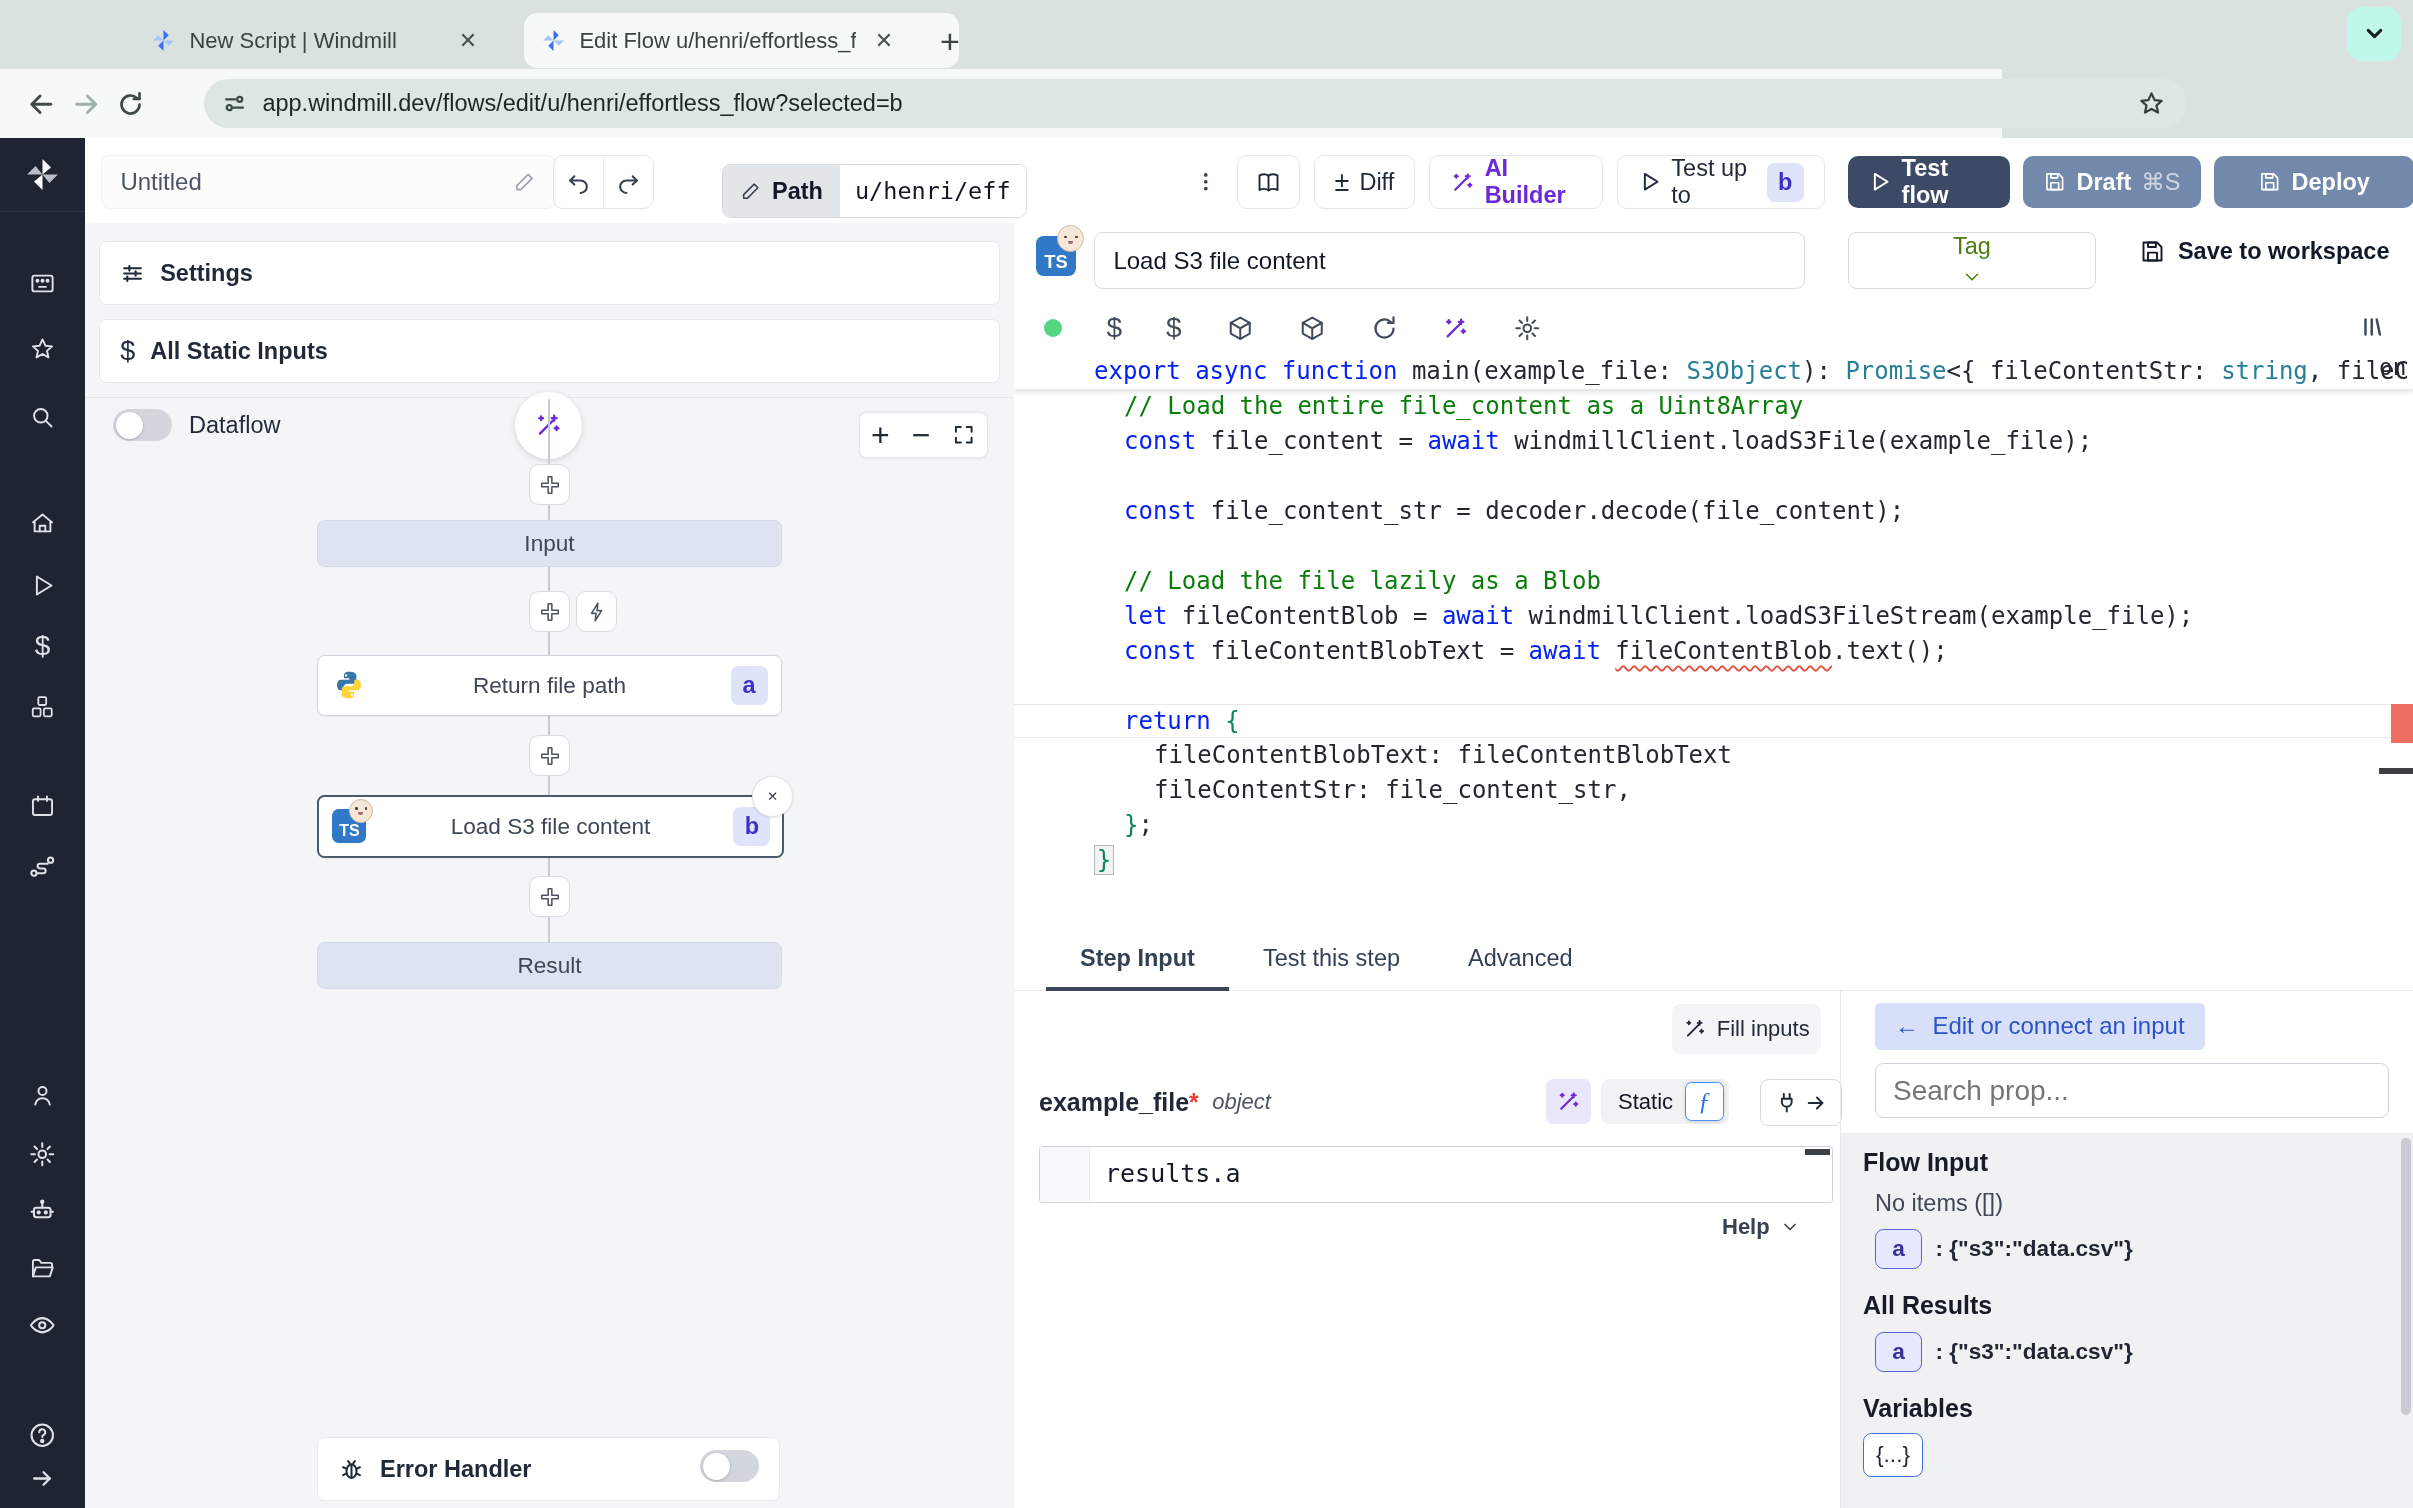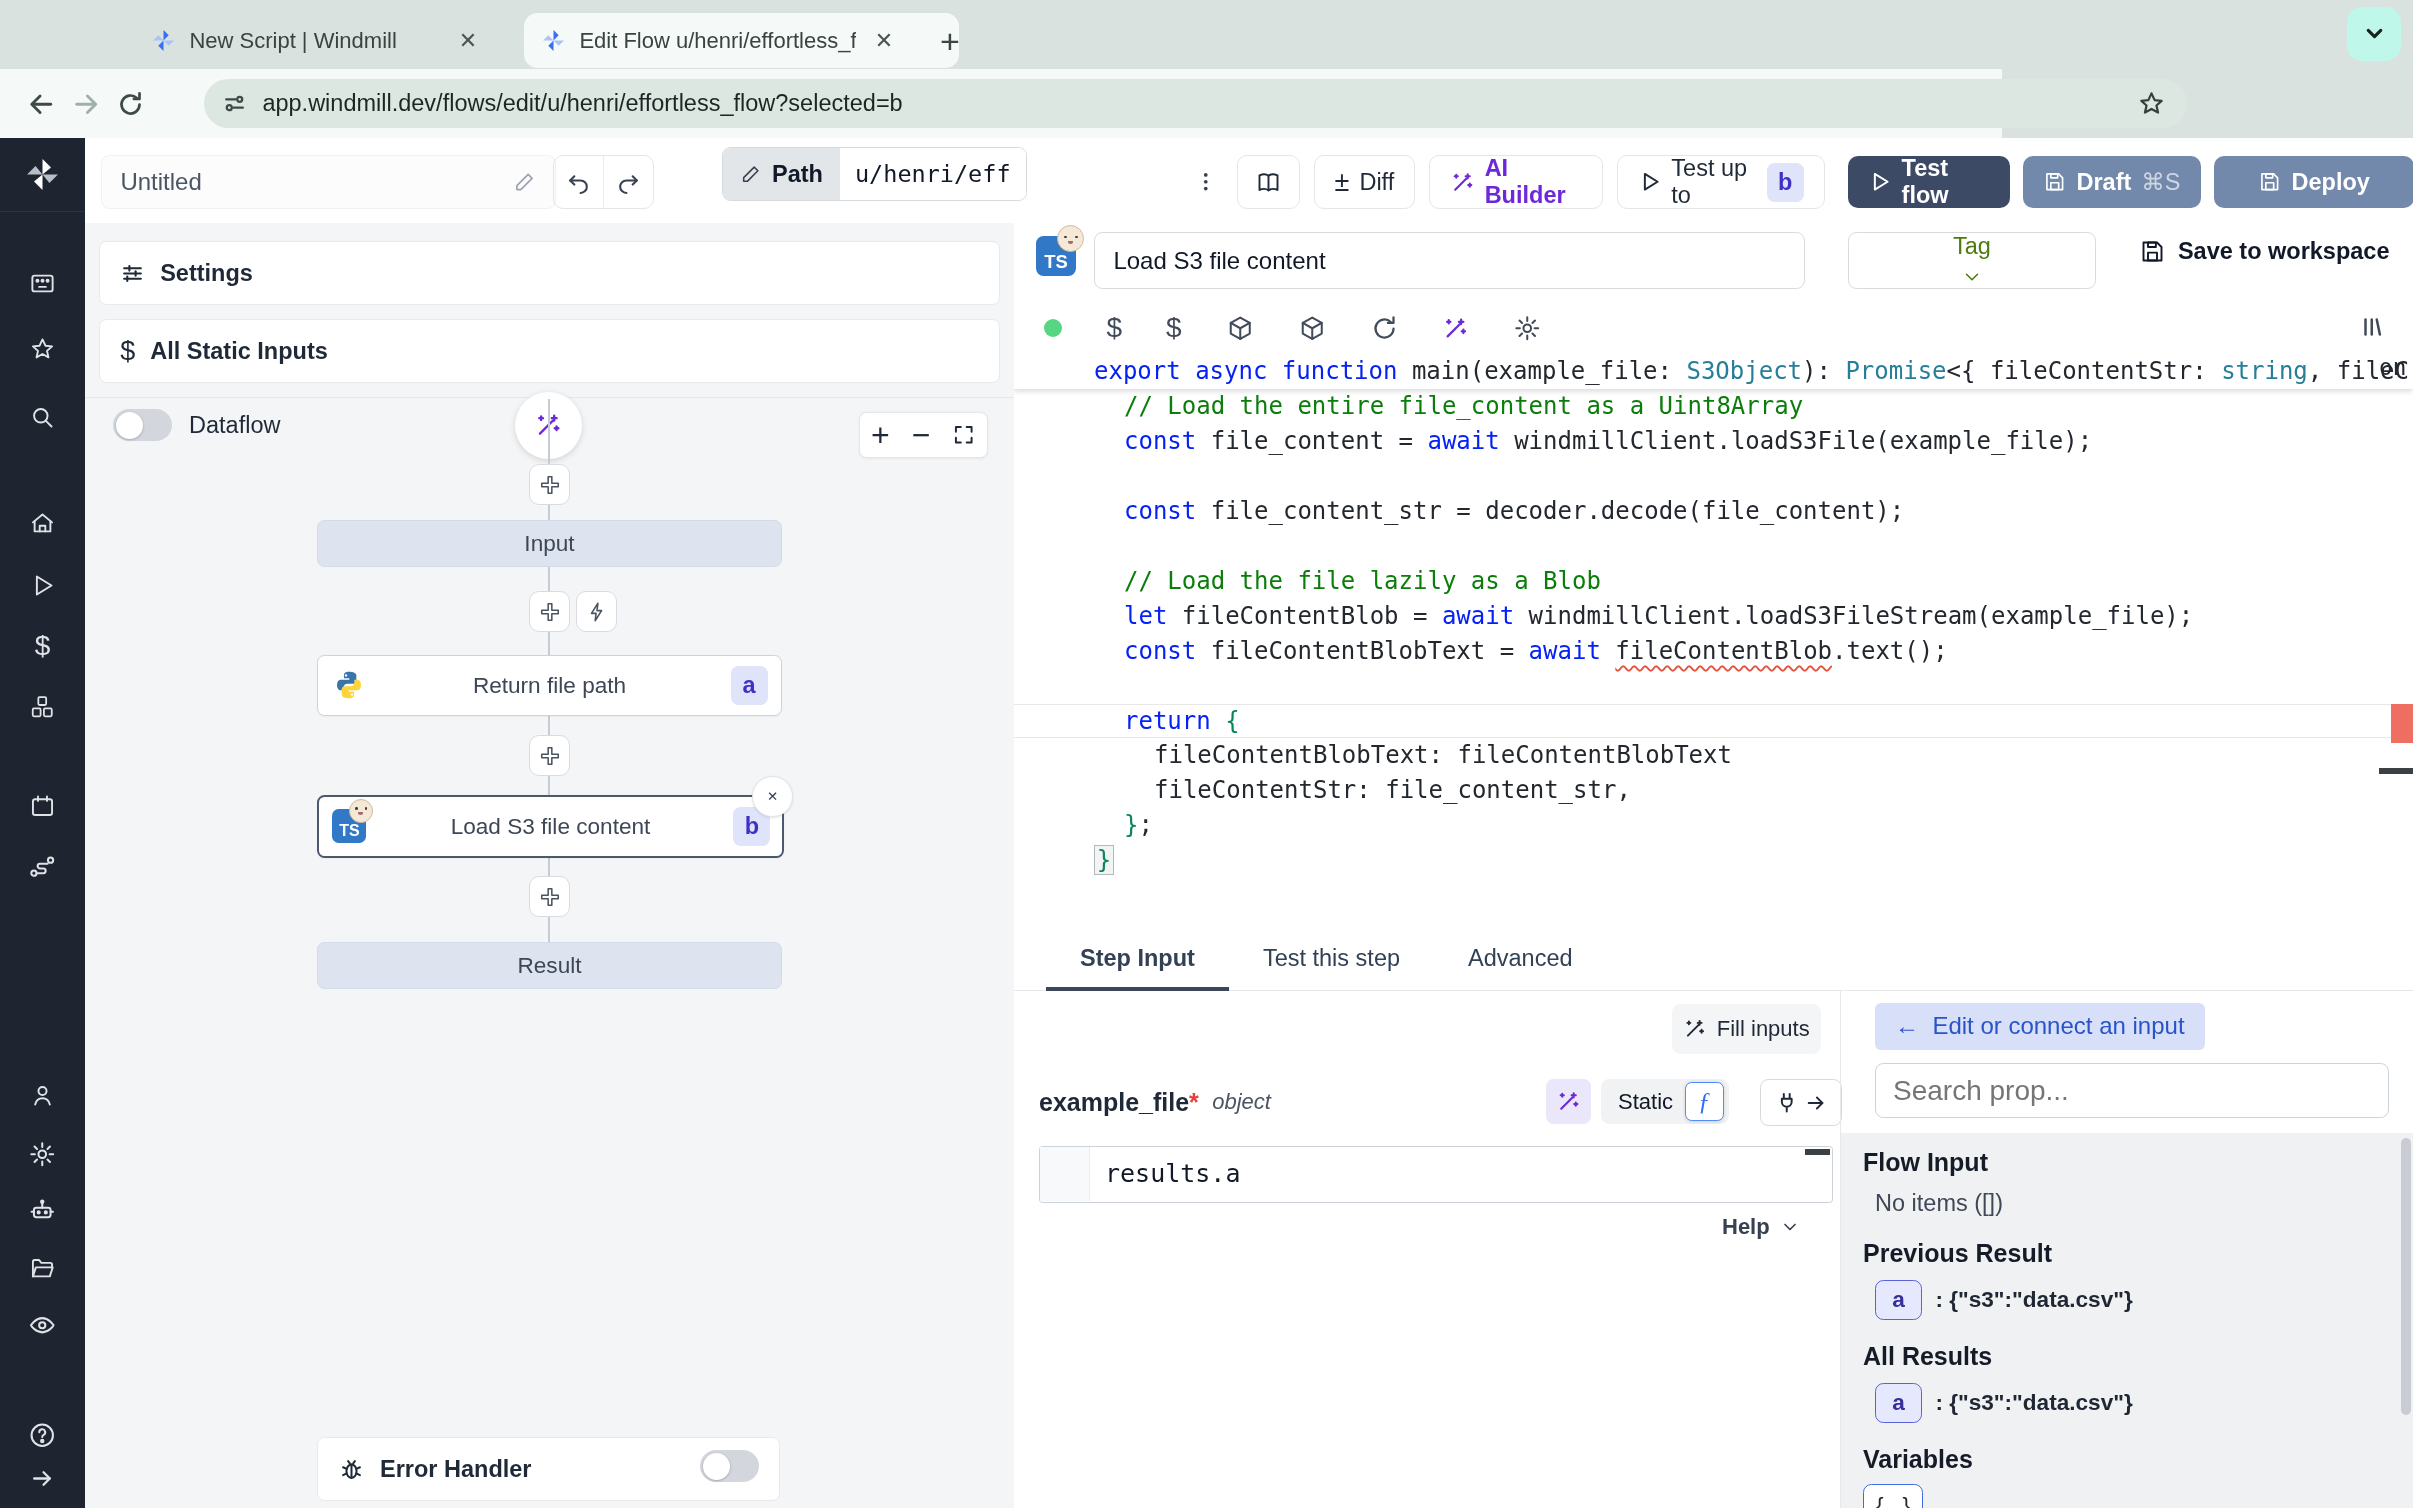--- a/index.html
+++ b/index.html
@@ -30,21 +30,21 @@
   #rail{position:absolute;left:0;top:0;width:85px;height:1370px;background:#1f2530;color:#dfe3e8;}
   #rail .logo{position:absolute;left:0;top:0;width:85px;height:73px;display:flex;align-items:center;justify-content:center;border-bottom:0.8px solid #2d3440;}
   .rail-item{position:absolute;left:0;width:85px;height:47px;display:flex;align-items:center;justify-content:center;}
   #toolbar{position:absolute;left:85px;top:0;width:2329px;height:85px;background:#fff;border-bottom:0.8px solid #e7e9ec;}
   .tb-btn{height:52px;border:0.8px solid #e3e6ea;border-radius:10px;background:#fff;display:flex;align-items:center;justify-content:center;gap:10px;font-size:23.5px;color:#1f2937;padding:0 20px;}
   .tb-solid{border:none;color:#fff;font-weight:700;}
   #name-box{position:absolute;left:16px;top:17px;width:416px;height:52px;background:#fcfcfd;border:0.8px solid #f0f1f3;border-radius:8.4px;display:flex;align-items:center;justify-content:space-between;padding:0 18.4px;font-size:24px;color:#4b5563;}
   #undo-redo{position:absolute;left:468px;top:17px;height:52px;border:0.8px solid #e3e6ea;border-radius:10px;display:flex;}
   #undo-redo>div{width:49px;display:flex;align-items:center;justify-content:center;color:#374151;}
   #undo-redo>div:first-child{border-right:0.8px solid #e9ebee;}
-  #path-group{position:absolute;left:637px;top:9px;height:52px;border:0.8px solid #d6dade;border-radius:8.4px;display:flex;overflow:hidden;}
+  #path-group{position:absolute;left:637px;top:26px;height:52px;border:0.8px solid #d6dade;border-radius:8.4px;display:flex;overflow:hidden;}
   #path-label{background:#e3e6e9;display:flex;align-items:center;gap:10px;padding:0 17px;font-size:23.5px;font-weight:700;color:#111827;}
   #path-value{background:#fff;display:flex;align-items:center;padding:0 15px;font-size:23.5px;font-family:"DejaVu Sans Mono",monospace;color:#111827;}
   .badge{display:inline-flex;align-items:center;justify-content:center;min-width:37px;height:39px;border-radius:7.5px;background:#e0e4fb;color:#4031c6;font-weight:700;font-size:23.5px;}
 
   
   #flow-panel{position:absolute;left:85px;top:85px;width:929px;height:1286px;background:#f4f5f7;border-right:0.8px solid #e5e7eb;}
   .card{position:absolute;left:14.2px;width:901px;background:#fff;border:0.8px solid #e7e9ec;border-radius:7.5px;display:flex;align-items:center;gap:15px;padding:0 20px;box-sizing:border-box;font-size:23.5px;font-weight:600;color:#1f2937;}
   #flow-divider{position:absolute;left:0;top:127px;width:929px;border-top:0.8px solid #e5e7eb;}
   .toggle{width:59px;height:32px;border-radius:17px;background:#d3d7dd;position:relative;flex:none;}
   .toggle .knob{position:absolute;left:2.5px;top:2.5px;width:27px;height:27px;border-radius:50%;background:#fff;box-shadow:0 0.8px 2.5px rgba(0,0,0,.25);}
@@ -715,21 +715,20 @@
 
     <div id="prop">
       <div id="edit-connect">
         <span style="margin-right:8.4px;">←</span>
         <span>Edit or connect an input</span>
       </div>
       <input id="prop-search" placeholder="Search prop..." style="">
       <div id="prop-body">
         <div class="prop-h" style="padding-top:15px;">Flow Input</div>
         <div class="prop-empty" style="margin-top:13.4px;">No items ([])</div>
-        <div class="prop-h" style="margin-top:22px;">Previous Result</div>
         <div class="prop-row" style="margin-top:11.7px;">
           <span class="prop-pill">a</span>
           <span class="prop-val">: {"s3":"data.csv"}</span>
         </div>
         <div class="prop-h" style="margin-top:22px;">All Results</div>
         <div class="prop-row" style="margin-top:11.7px;">
           <span class="prop-pill">a</span>
           <span class="prop-val">: {"s3":"data.csv"}</span>
         </div>
         <div class="prop-h" style="margin-top:22px;">Variables</div>

